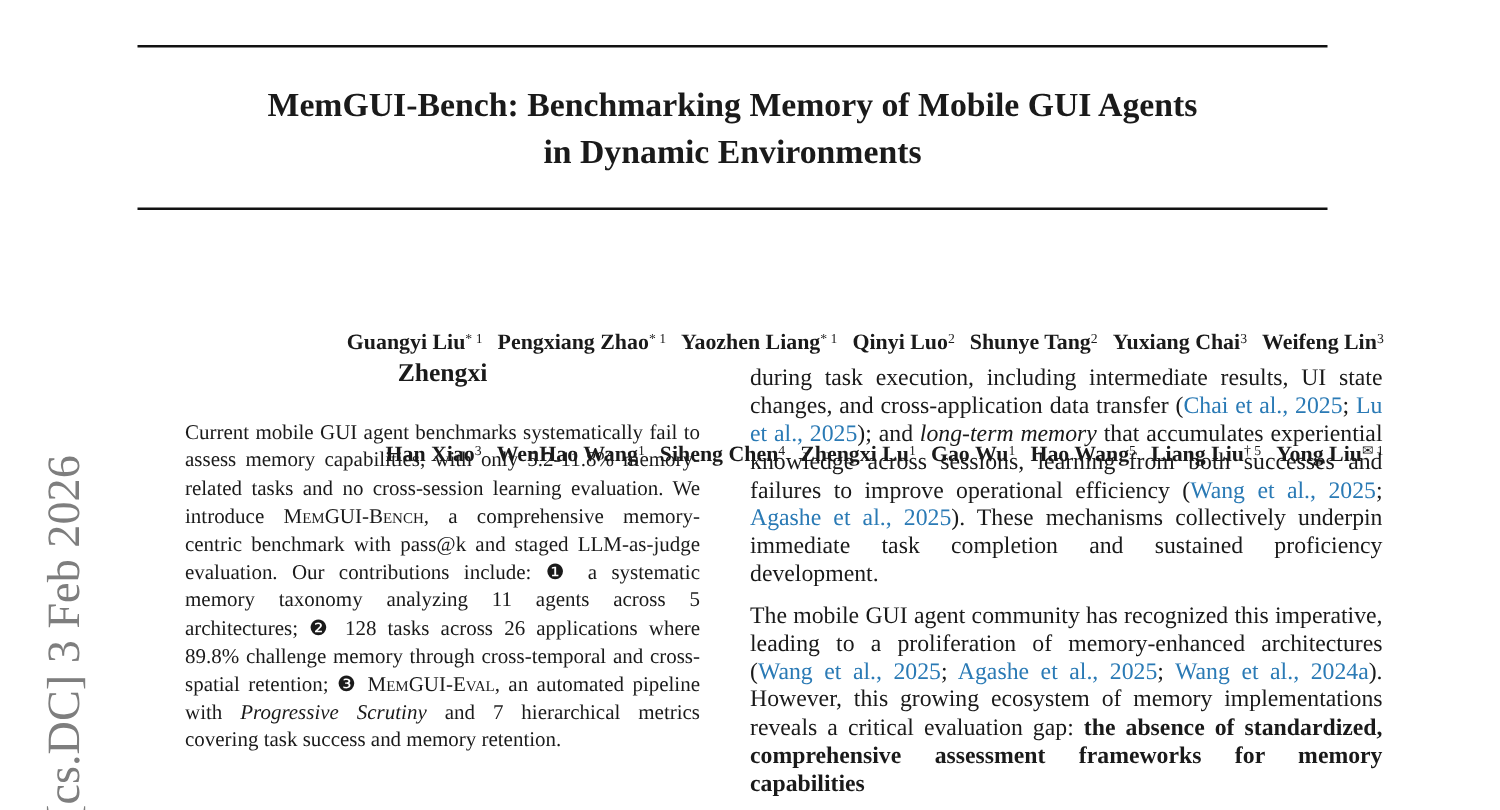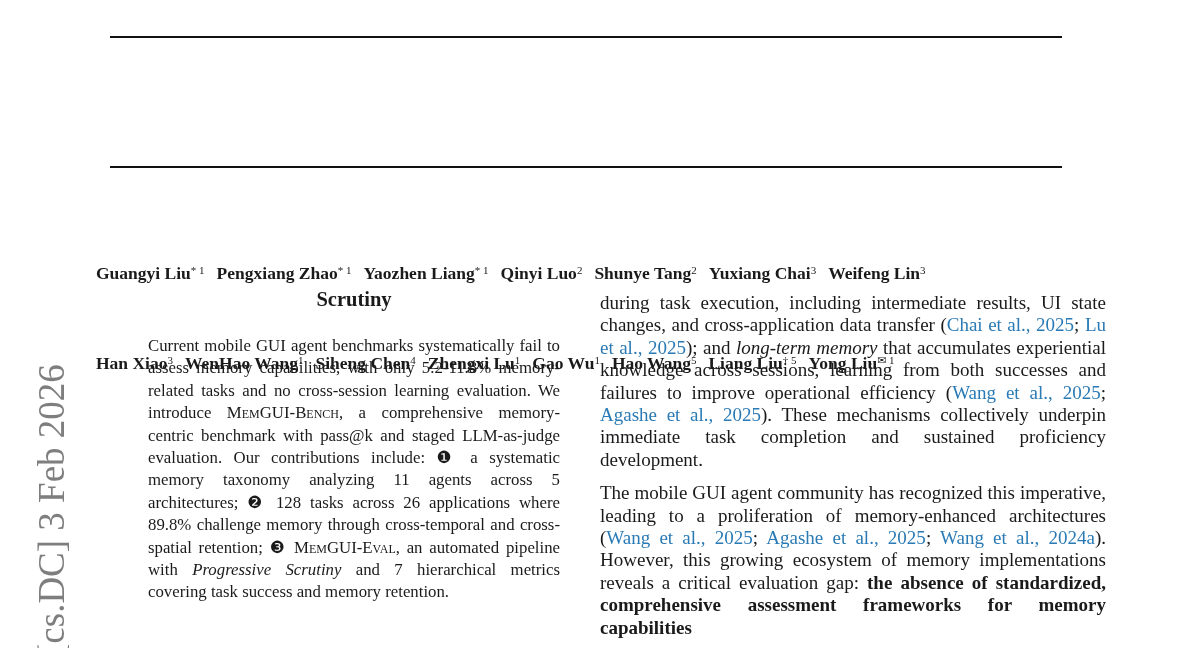--- a/index.html
+++ b/index.html
@@ -35,24 +35,24 @@
     top: 66px;
     width: 952px;
     text-align: center;
     font-weight: bold;
     font-size: 27px;
     line-height: 37px;
   }
 
   .author-block {
     position: absolute;
-    left: 96px;
+    left: 127px;
     top: 198px;
     width: 980px;
-    text-align: left;
+    text-align: right;
     font-size: 17.5px;
     line-height: 30px;
     white-space: pre-wrap;
   }
   .author-block .b { font-weight: bold; }
   sup {
     font-size: 11px;
     line-height: 0;
     position: relative;
     top: -0.5em;
@@ -110,30 +110,34 @@
     font-family: "Liberation Serif", serif;
   }
 </style>
 </head>
 <body>
 
 <div class="page">
 
   <div class="rule rule-top"></div>
 
+  <div class="title-block">
+    <div>MemGUI-Bench: Benchmarking Memory of Mobile GUI Agents</div>
+    <div>in Dynamic Environments</div>
+  </div>
 
   <div class="rule rule-mid"></div>
 
   <div class="author-block">
     <div><span class="b">Guangyi Liu</span><sup>* 1</sup><span class="gap"> </span><span class="b">Pengxiang Zhao</span><sup>* 1</sup><span class="gap"> </span><span class="b">Yaozhen Liang</span><sup>* 1</sup><span class="gap"> </span><span class="b">Qinyi Luo</span><sup>2</sup><span class="gap"> </span><span class="b">Shunye Tang</span><sup>2</sup><span class="gap"> </span><span class="b">Yuxiang Chai</span><sup>3</sup><span class="gap"> </span><span class="b">Weifeng Lin</span><sup>3</sup></div>
     <div><span class="b">Han Xiao</span><sup>3</sup><span class="gap"> </span><span class="b">WenHao Wang</span><sup>1</sup><span class="gap"> </span><span class="b">Siheng Chen</span><sup>4</sup><span class="gap"> </span><span class="b">Zhengxi Lu</span><sup>1</sup><span class="gap"> </span><span class="b">Gao Wu</span><sup>1</sup><span class="gap"> </span><span class="b">Hao Wang</span><sup>5</sup><span class="gap"> </span><span class="b">Liang Liu</span><sup>† 5</sup><span class="gap"> </span><span class="b">Yong Liu</span><sup>✉ 1</sup></div>
   </div>
 
   <div class="col-left">
-    <div class="abstract-heading">Scrutiny</div>
+    <div class="abstract-heading">Zhengxi</div>
     <p class="abstract-body"><span>Current mobile GUI agent benchmarks systematically fail to assess memory capabilities, with only 5.2-11.8% memory-related tasks and no cross-session learning evaluation. We introduce </span><span class="sc">MemGUI-Bench</span><span>, a comprehensive memory-centric benchmark with pass@k and staged LLM-as-judge evaluation.  Our contributions include: ❶ a systematic memory taxonomy analyzing 11 agents across 5 architectures; ❷ 128 tasks across 26 applications where 89.8% challenge memory through cross-temporal and cross-spatial retention; ❸ </span><span class="sc">MemGUI-Eval</span><span>, an automated pipeline with </span><span class="i">Progressive Scrutiny</span><span> and 7 hierarchical metrics covering task success and memory retention.</span></p>
   </div>
 
   <div class="col-right">
     <p><span>during task execution, including intermediate results, UI state changes, and cross-application data transfer (</span><span class="link">Chai et al., 2025</span><span>; </span><span class="link">Lu et al., 2025</span><span>); and </span><span class="i">long-term memory</span><span> that accumulates experiential knowledge across sessions, learning from both successes and failures to improve operational efficiency (</span><span class="link">Wang et al., 2025</span><span>; </span><span class="link">Agashe et al., 2025</span><span>).  These mechanisms collectively underpin immediate task completion and sustained proficiency development.</span></p>
     <p><span>The mobile GUI agent community has recognized this imperative, leading to a proliferation of memory-enhanced architectures (</span><span class="link">Wang et al., 2025</span><span>; </span><span class="link">Agashe et al., 2025</span><span>; </span><span class="link">Wang et al., 2024a</span><span>). However, this growing ecosystem of memory implementations reveals a critical evaluation gap: </span><span class="b">the absence of standardized, comprehensive assessment frameworks for memory capabilities</span></p>
   </div>
 
   <div class="arxiv-stamp">[cs.DC]  3 Feb 2026</div>
 

